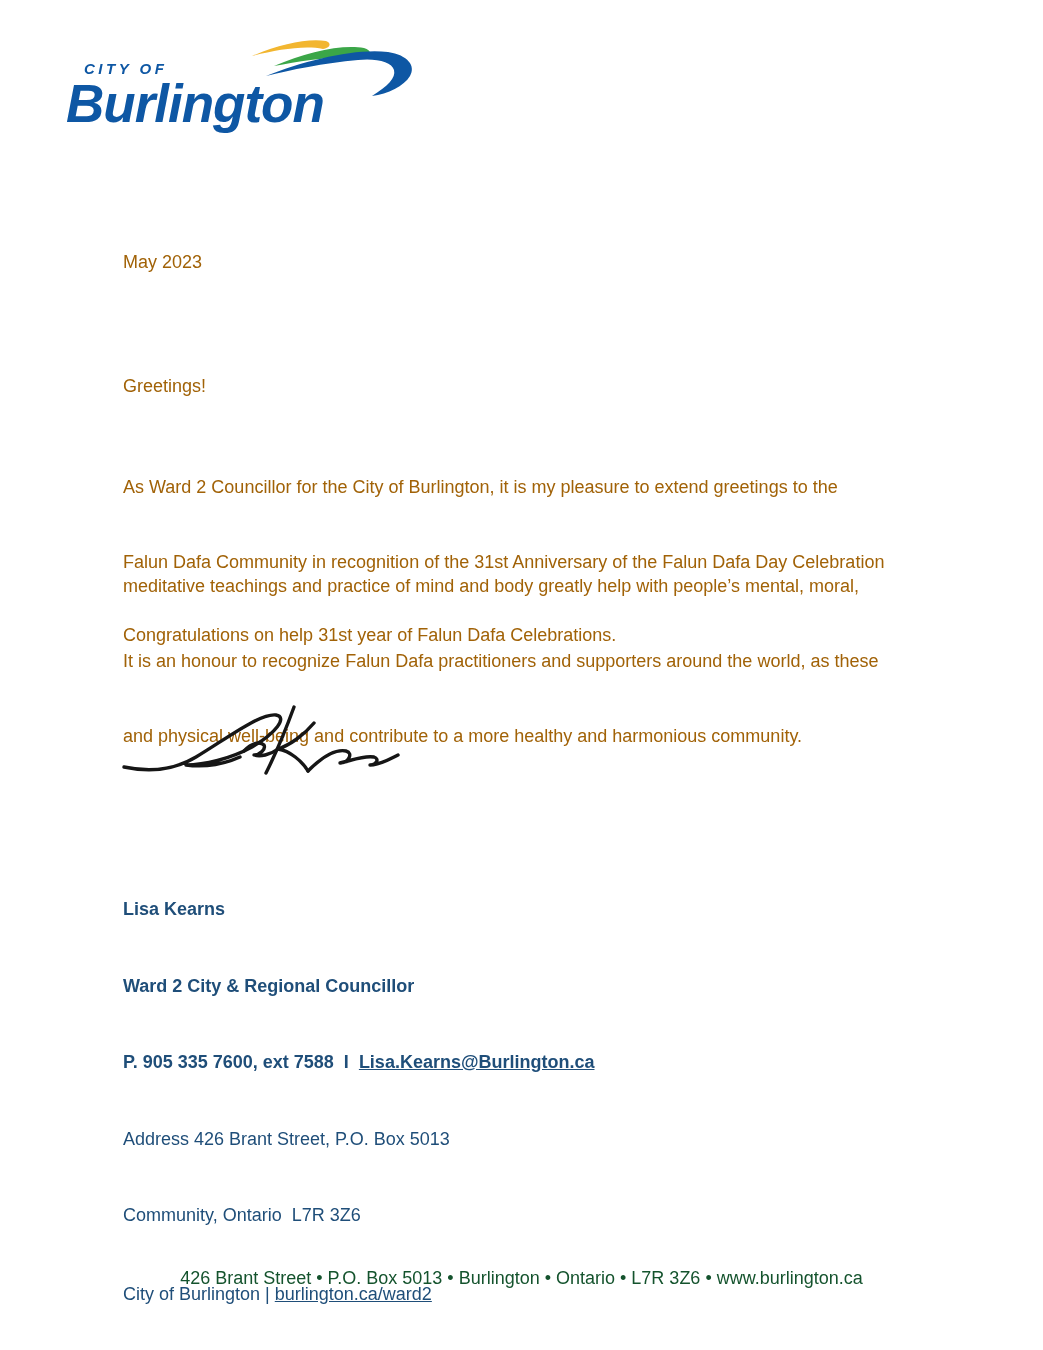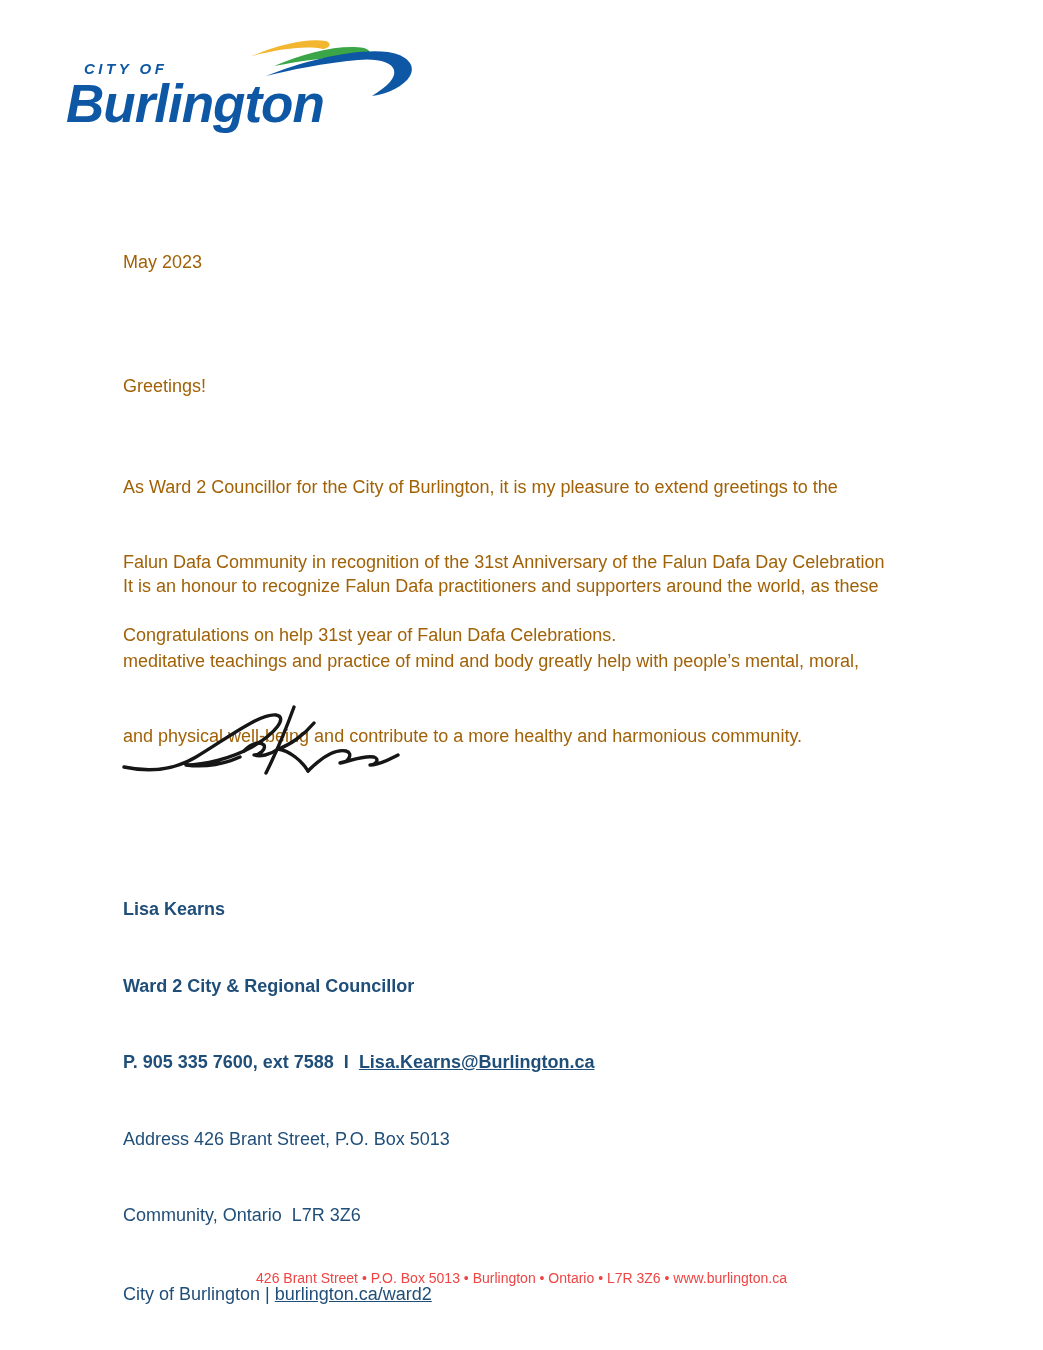--- a/index.html
+++ b/index.html
@@ -58,22 +58,22 @@
     cursor: pointer;
     text-align: right;
   }
   a.doc-link.bold { font-weight: bold; }
   .footer-line {
     position: absolute;
     left: 0;
     top: 1266px;
     width: 100%;
     text-align: center;
-    color: #ef4444;
-    font-size: 14px;
+    color: #14532d;
+    font-size: 18px;
     line-height: 25px;
   }
 </style>
 </head>
 <body>
 
 <div class="page">
 
   <svg class="logo-svg" viewBox="0 0 352 98" aria-hidden="true">
     <path d="M186,20 C214,8 242,2 260,5 C266,7 264,12 257,13 C238,9 210,14 186,20 Z" fill="#F2B630"></path>
@@ -86,22 +86,22 @@
   <div class="letter-text date-line">May 2023</div>
 
   <div class="letter-text salutation">Greetings!</div>
 
   <div class="letter-text para-1">
     <div>As Ward 2 Councillor for the City of Burlington, it is my pleasure to extend greetings to the</div>
     <div>Falun Dafa Community in recognition of the 31st Anniversary of the Falun Dafa Day Celebration</div>
   </div>
 
   <div class="letter-text para-2">
+    <div>meditative teachings and practice of mind and body greatly help with people’s mental, moral,</div>
     <div>It is an honour to recognize Falun Dafa practitioners and supporters around the world, as these</div>
-    <div>meditative teachings and practice of mind and body greatly help with people’s mental, moral,</div>
     <div>and physical well-being and contribute to a more healthy and harmonious community.</div>
   </div>
 
   <div class="letter-text para-3">Congratulations on help 31st year of Falun Dafa Celebrations.</div>
 
   <svg class="signature-svg" viewBox="0 0 285 100" aria-hidden="true">
     <g fill="none" stroke-width="3.4" stroke-linecap="round" stroke-linejoin="round" stroke="#161616">
       <path d="M6,74 C34,80 58,76 78,64 C108,46 142,20 158,22 C170,24 158,40 134,54 C112,66 86,72 68,72 C84,74 104,72 122,64"></path>
       <path d="M126,58 C134,50 142,48 146,52 C148,56 142,62 136,62 C142,64 152,62 160,56"></path>
       <path d="M176,14 C168,36 158,60 148,80"></path>

